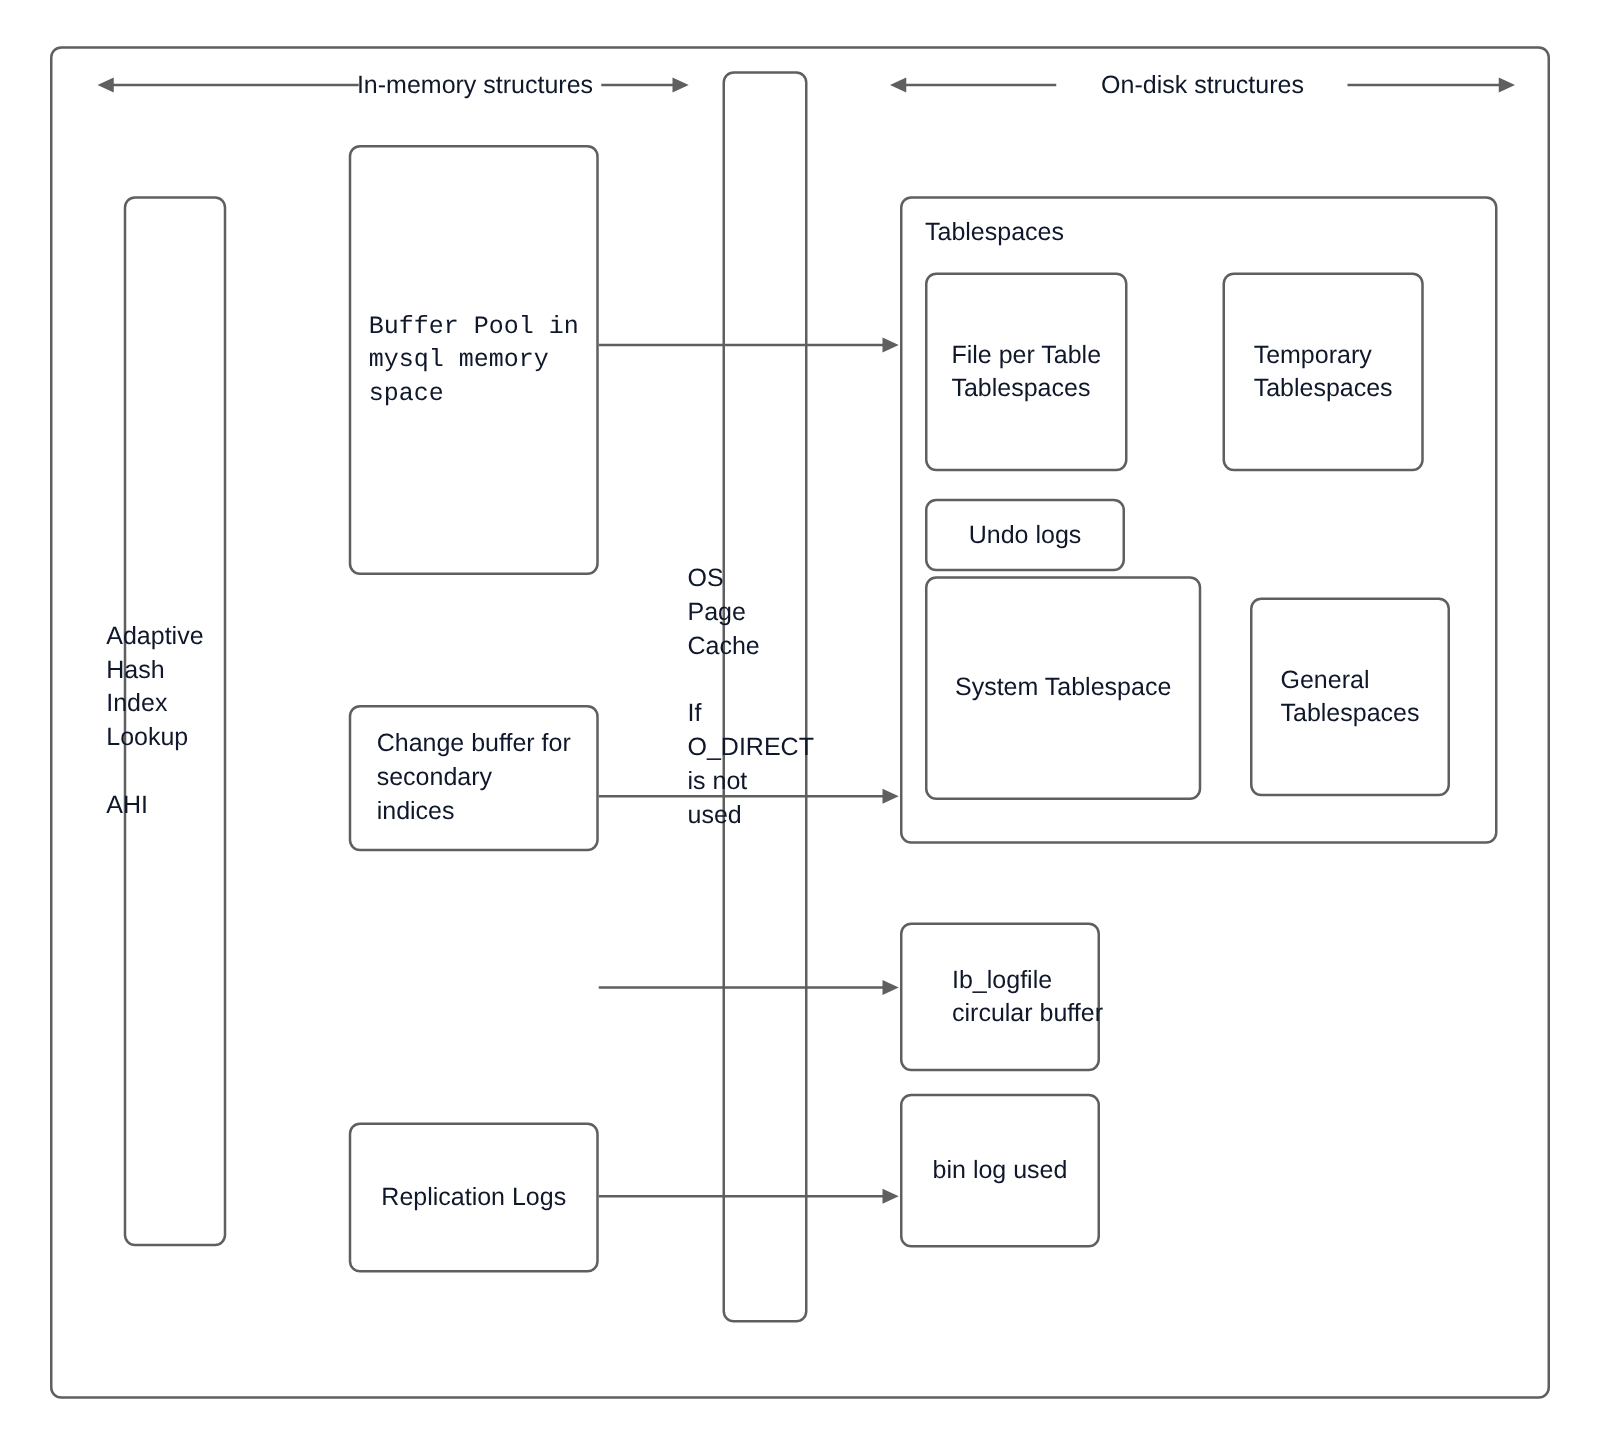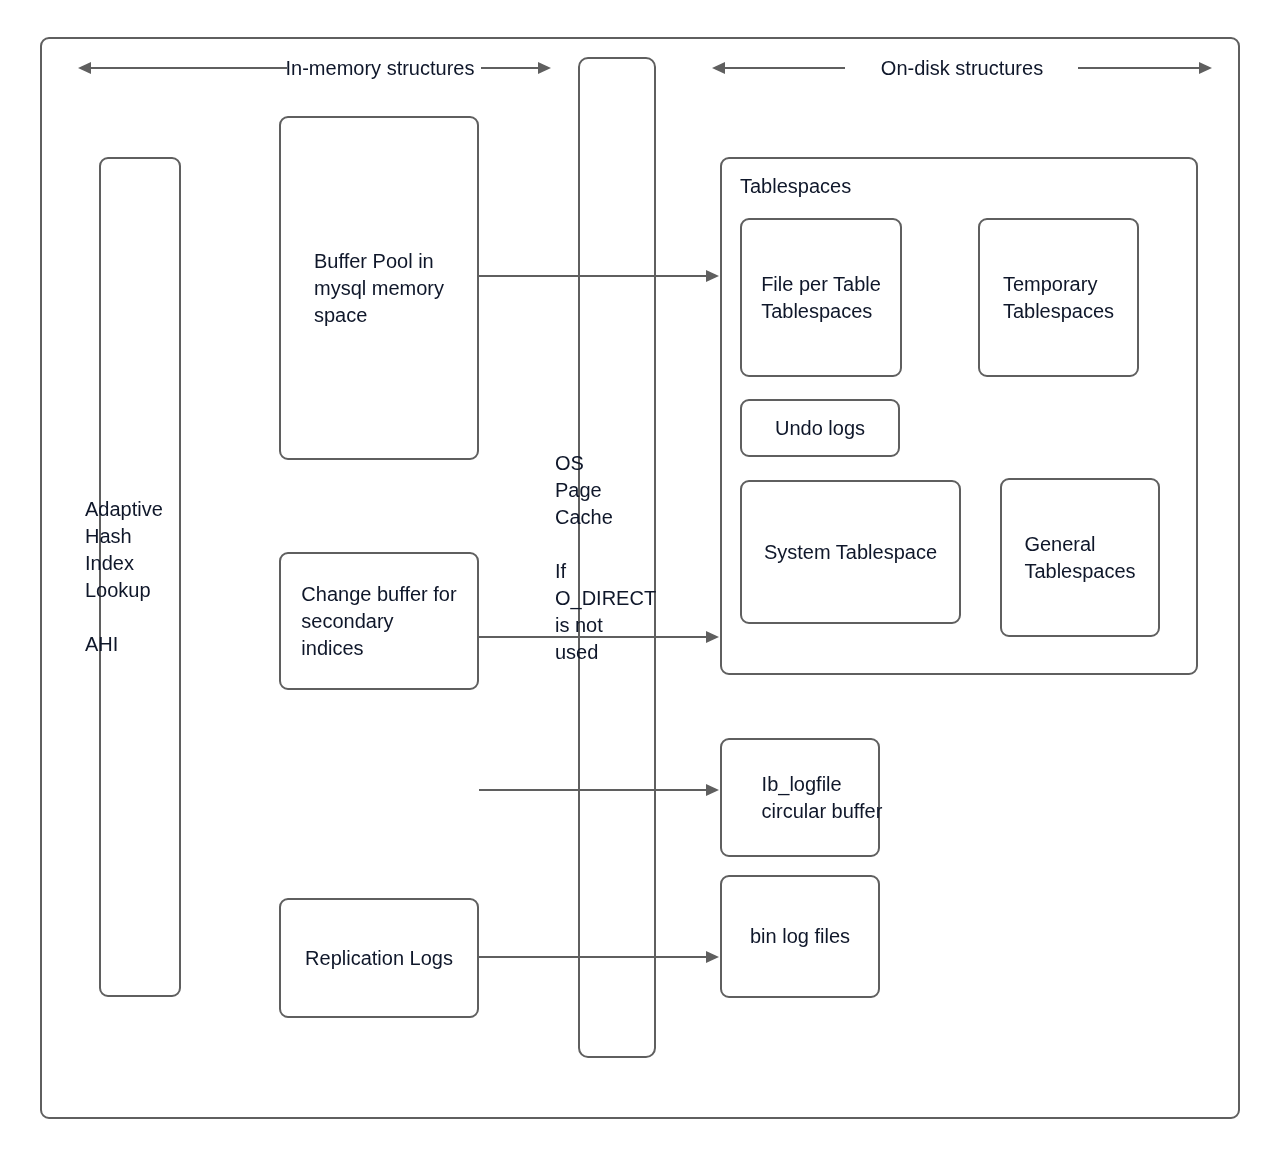--- a/index.html
+++ b/index.html
@@ -69,38 +69,38 @@
 
   <div class="box" style="left:99px;top:157px;width:82px;height:840px;">
     <div class="txt" style="width:110px;">Adaptive
 Hash
 Index
 Lookup
 
 AHI</div>
   </div>
 
-  <div class="box" style="left:279px;top:116px;width:200px;height:344px;">
+  <div class="box" style="left:279px;top:116px;width:200px;height:344px;font-family:Liberation Mono, monospace;">
     <div class="txt">Buffer Pool in
 mysql memory
 space</div>
   </div>
 
-  <div class="box" style="left:279px;top:552px;width:200px;height:138px;">
+  <div class="box" style="left:279px;top:564px;width:200px;height:117px;">
     <div class="txt">Change buffer for
 secondary
 indices</div>
   </div>
 
 
   <div class="box" style="left:279px;top:898px;width:200px;height:120px;">
     <div class="txt">Replication Logs</div>
   </div>
 
-  <div class="box" style="left:578px;top:57px;width:78px;height:1001px;border-radius:10px;">
+  <div class="box" style="left:578px;top:57px;width:68px;height:1001px;">
     <div class="txt" style="width:124px;">OS
 Page
 Cache
 
 If
 O_DIRECT
 is not
 used</div>
   </div>
 
@@ -115,36 +115,36 @@
 
   <div class="box" style="left:978px;top:218px;width:161px;height:159px;">
     <div class="txt">Temporary
 Tablespaces</div>
   </div>
 
   <div class="box" style="left:740px;top:399px;width:160px;height:58px;">
     <div class="txt">Undo logs</div>
   </div>
 
-  <div class="box" style="left:740px;top:480px;width:221px;height:144px;">
+  <div class="box" style="left:740px;top:461px;width:221px;height:179px;">
     <div class="txt">System Tablespace</div>
   </div>
 
   <div class="box" style="left:1000px;top:478px;width:160px;height:159px;">
     <div class="txt">General
 Tablespaces</div>
   </div>
 
   <div class="box" style="left:720px;top:738px;width:160px;height:119px;padding-left:44px;">
     <div class="txt">Ib_logfile
 circular buffer</div>
   </div>
 
   <div class="box" style="left:720px;top:875px;width:160px;height:123px;">
-    <div class="txt">bin log files</div>
+    <div class="txt">bin log used</div>
   </div>
 
   <div>
     <div class="line" style="left:479px;top:275px;width:228px;"></div>
     <div class="head-right" style="left:706px;top:270px;"></div>
   </div>
 
   <div>
     <div class="line" style="left:479px;top:636px;width:228px;"></div>
     <div class="head-right" style="left:706px;top:631px;"></div>

